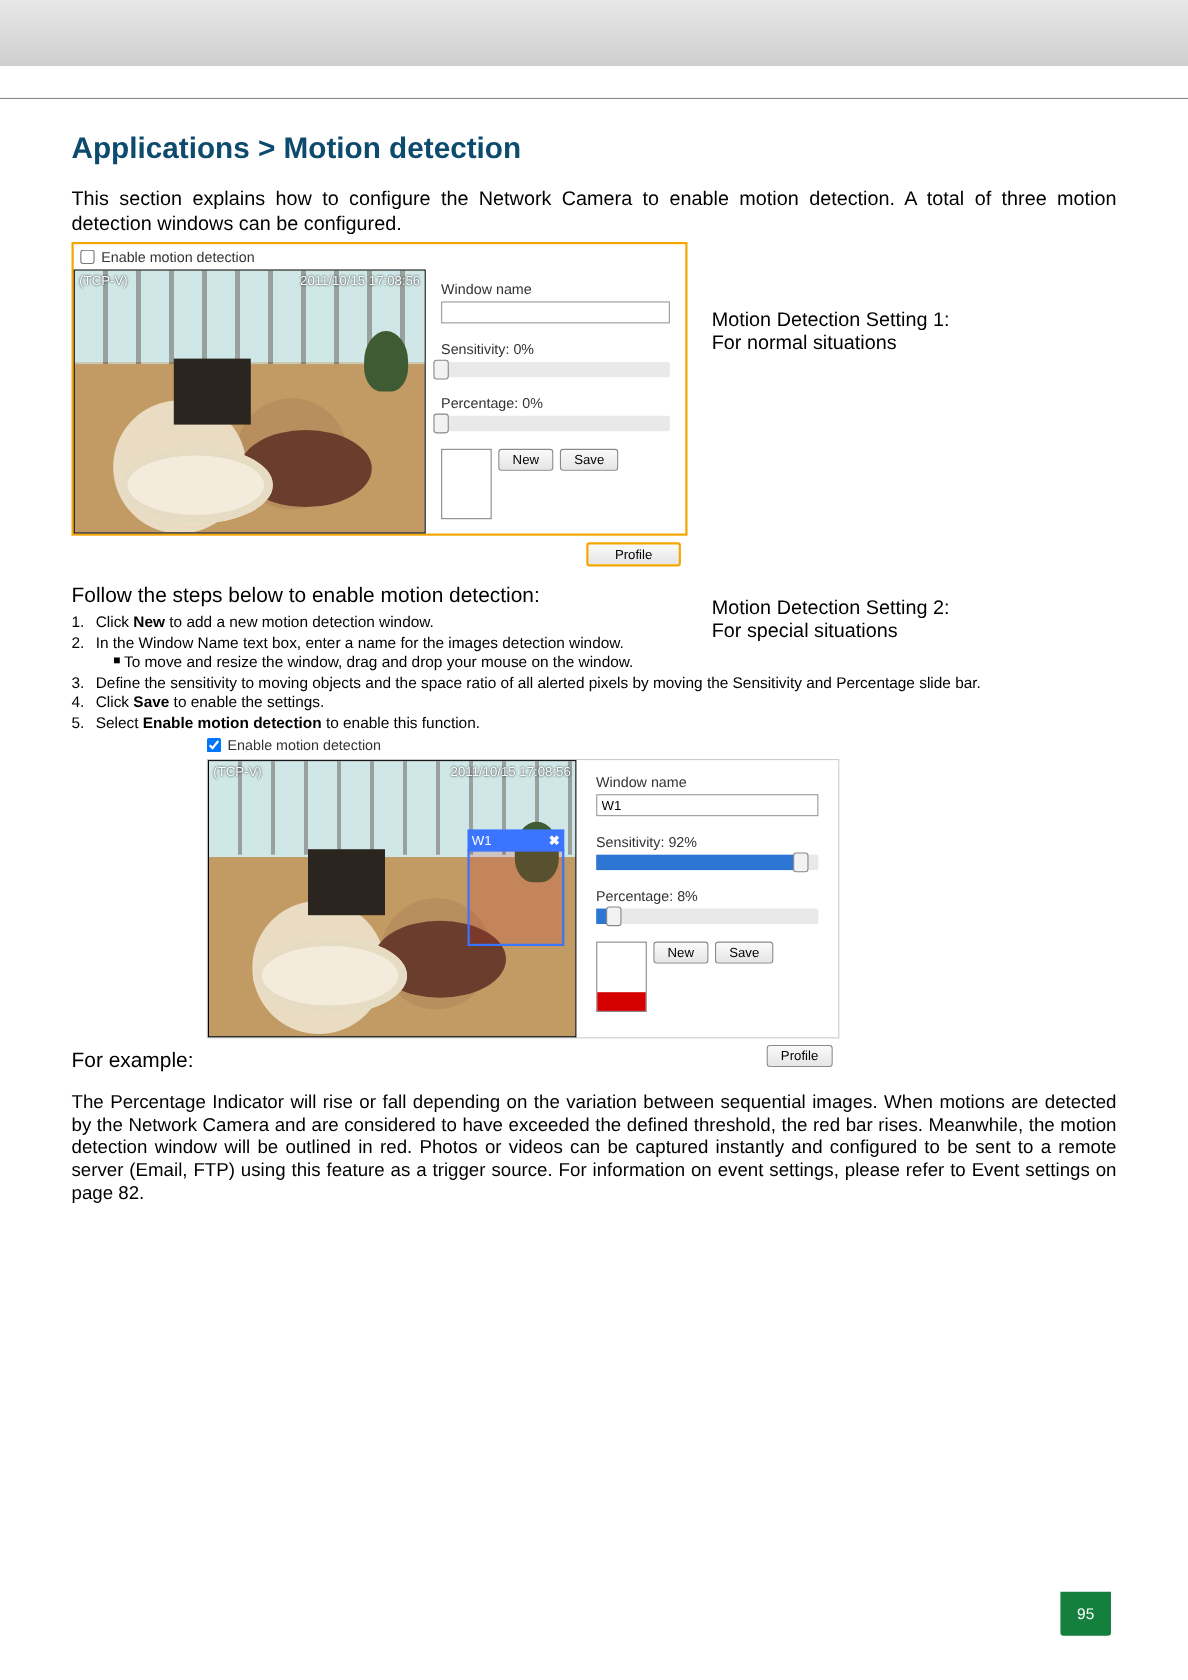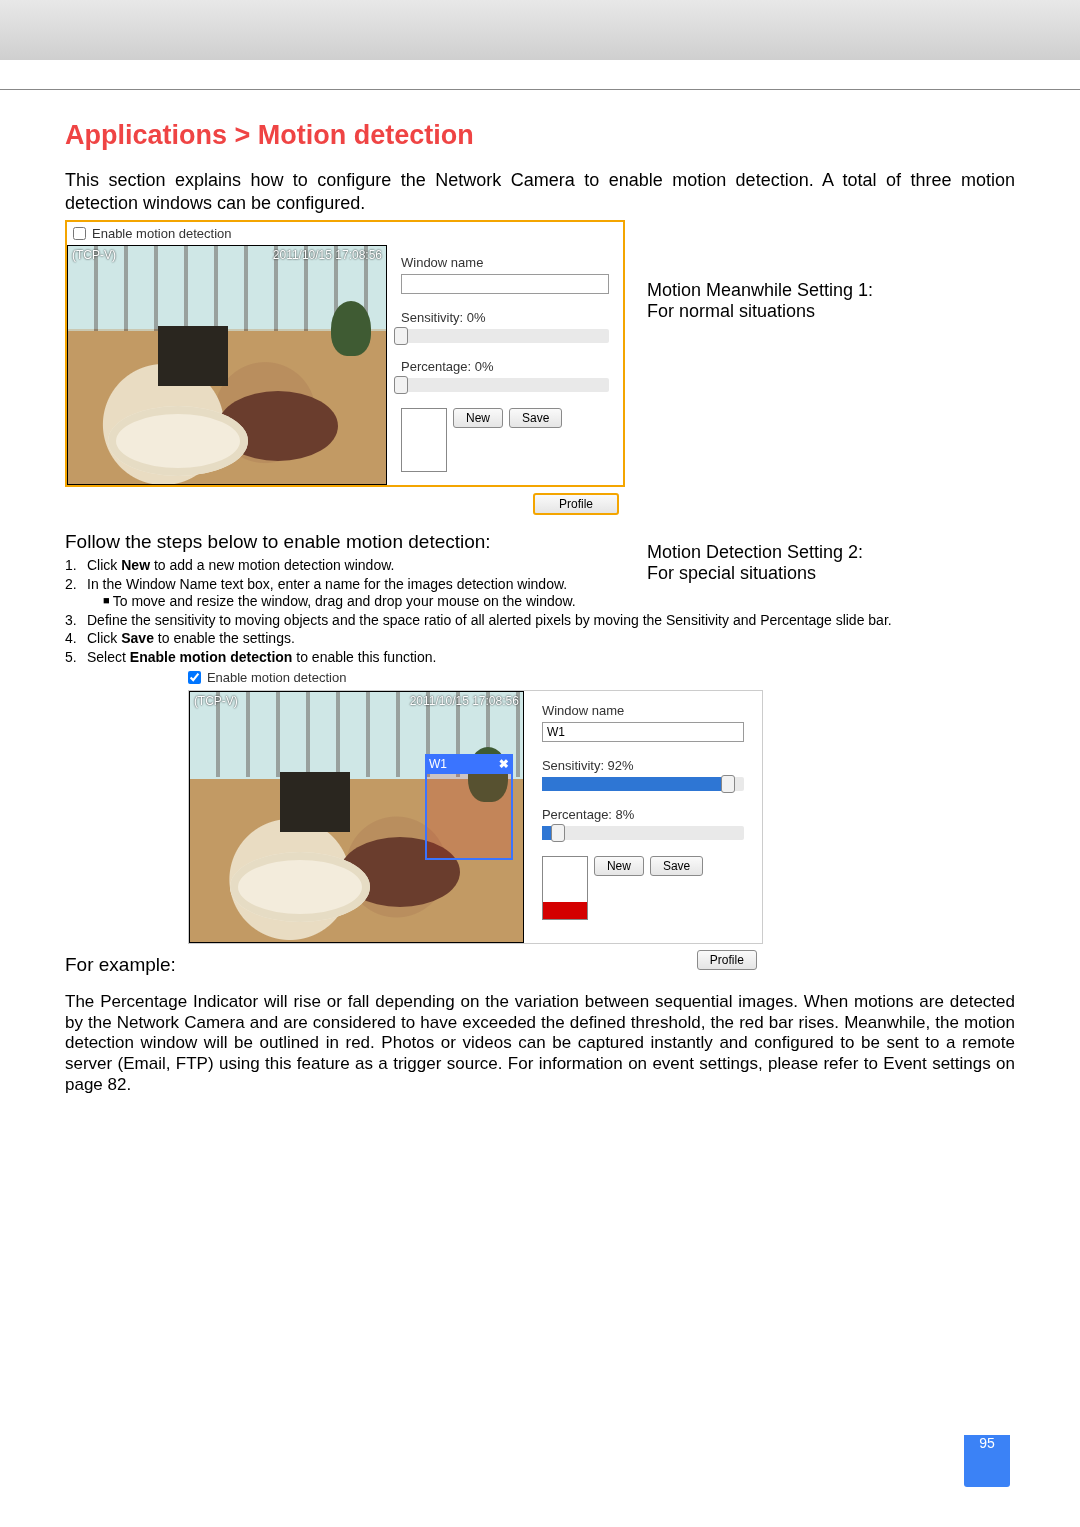--- a/index.html
+++ b/index.html
@@ -19,21 +19,21 @@
     height: 30px;
     background: #fff;
     border-bottom: 1px solid #888;
   }
   .page {
     padding: 30px 65px 0 65px;
   }
   h2.title {
     font-size: 27px;
     font-weight: bold;
-    color: #ef4444;
+    color: #0c4a6e;
     margin-bottom: 18px;
   }
   p.intro {
     font-size: 18px;
     text-align: justify;
     line-height: 1.25;
     margin-bottom: 6px;
   }
   
   .setting1-wrap {
@@ -185,26 +185,26 @@
     text-align: justify;
     line-height: 1.22;
     margin-top: 16px;
   }
   
   .page-tab {
     position: absolute;
     right: 70px;
     bottom: 40px;
     width: 46px;
-    height: 52px;
-    background: #3b82f6;
+    height: 40px;
+    background: #15803d;
     color: #fff;
     font-size: 14px;
     display: flex;
-    align-items: flex-start;
+    align-items: center;
     justify-content: center;
     border-radius: 0 0 3px 3px;
   }
 </style>
 </head>
 <body>
 
 <div class="top-band"></div>
 <div class="top-rule"></div>
 
@@ -254,21 +254,21 @@
             </div>
           </div>
         </div>
       </div>
       <div class="profile-row">
         <button class="btn profile-btn">Profile</button>
       </div>
     </div>
     <div class="caption-col">
       <div>
-        <div>Motion Meanwhile Setting 1:</div>
+        <div>Motion Detection Setting 1:</div>
         <div>For normal situations</div>
       </div>
       <div class="caption2">
         <div>Motion Detection Setting 2:</div>
         <div>For special situations</div>
       </div>
     </div>
   </div>
 
   <div class="steps-intro">Follow the steps below to enable motion detection:</div>

